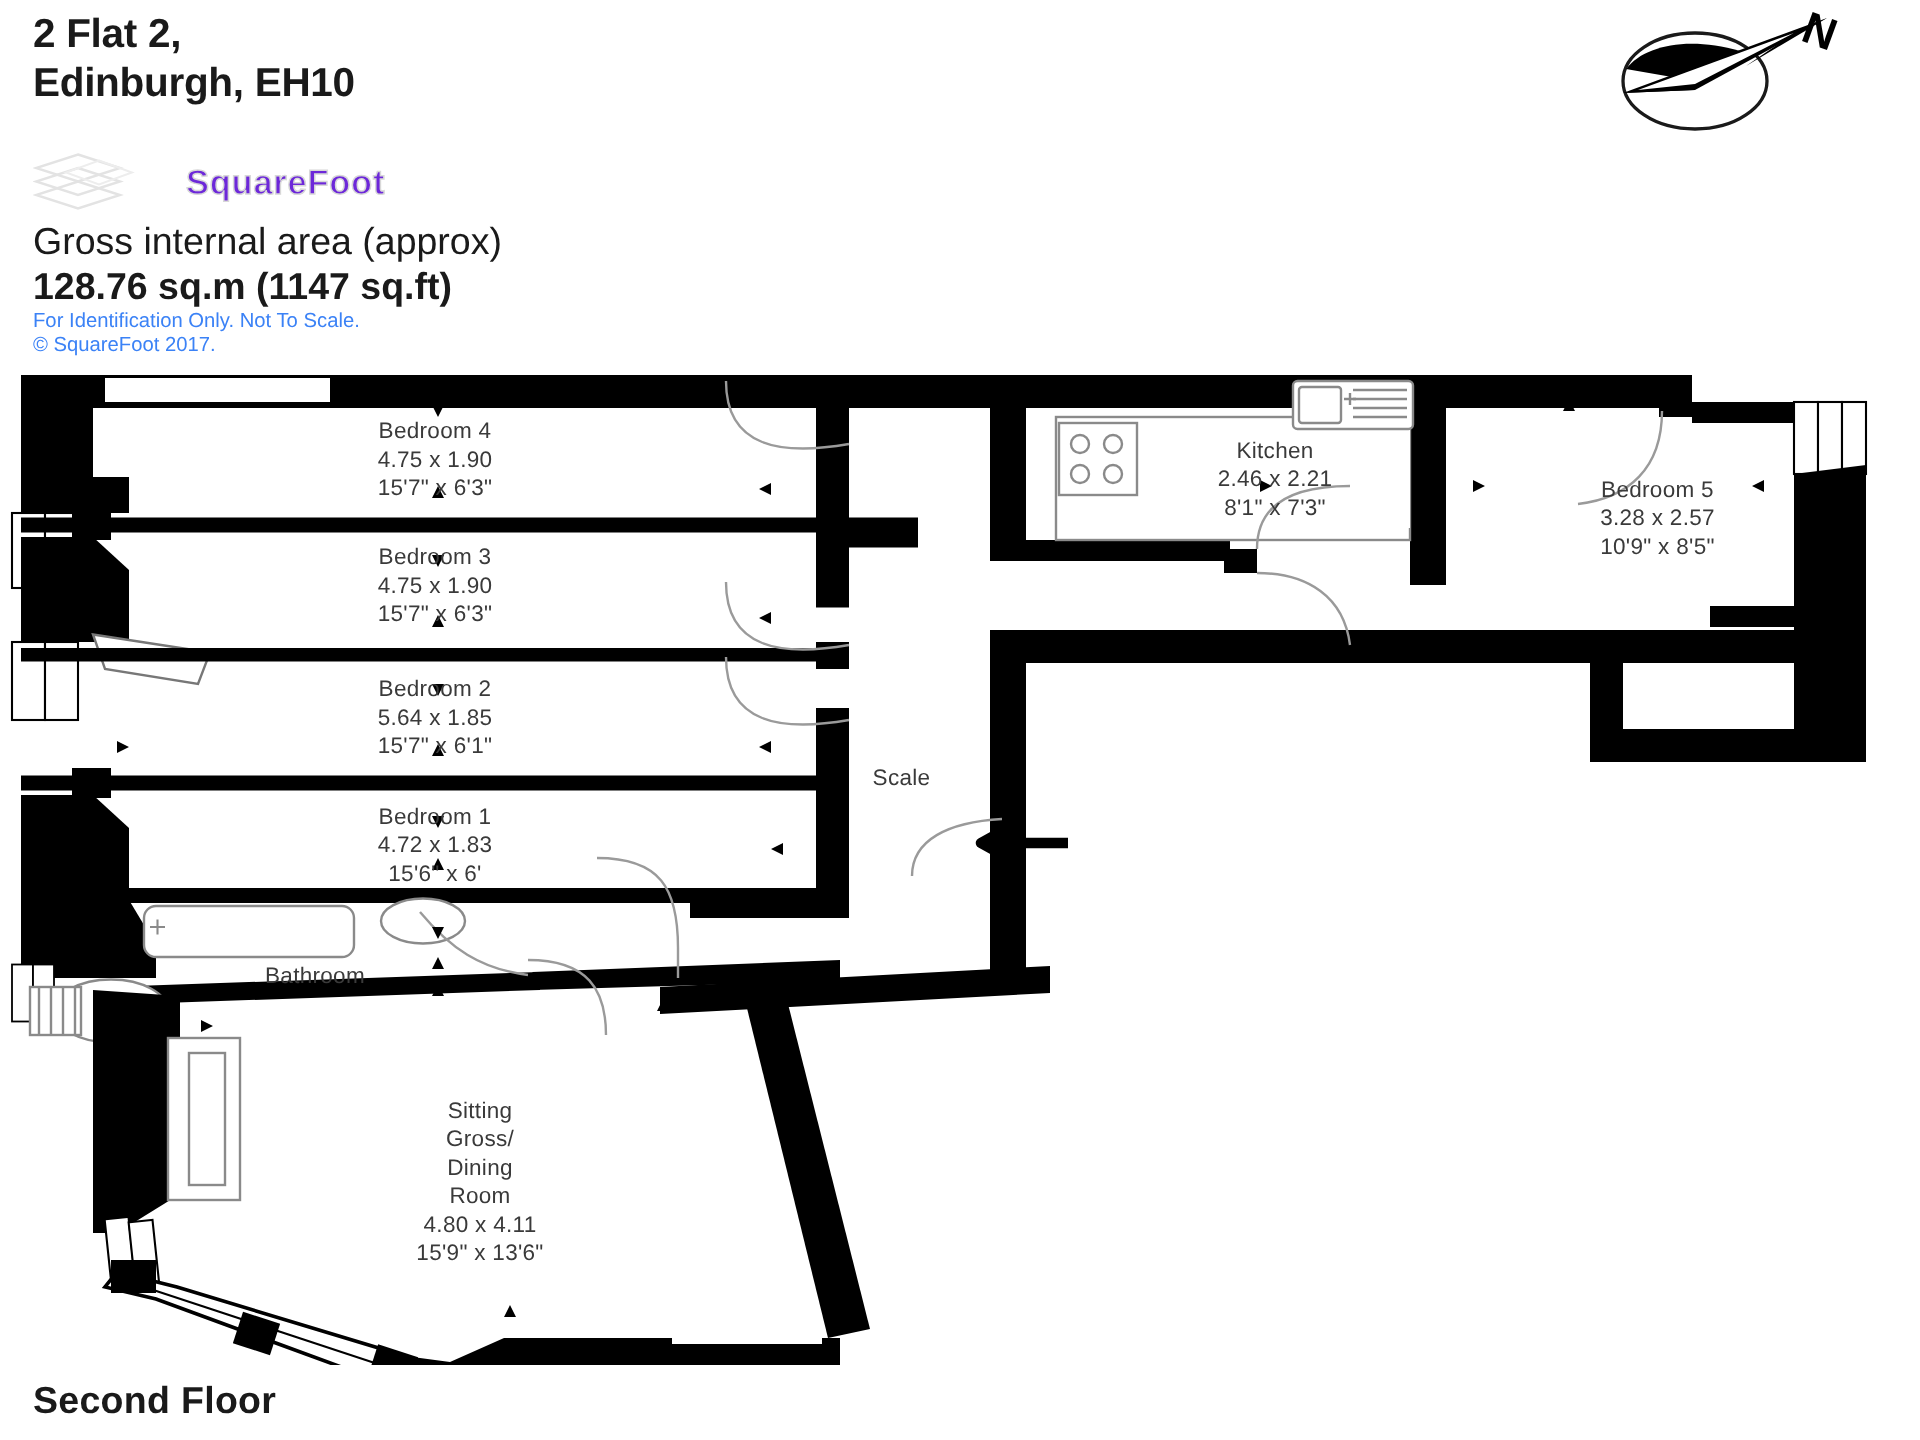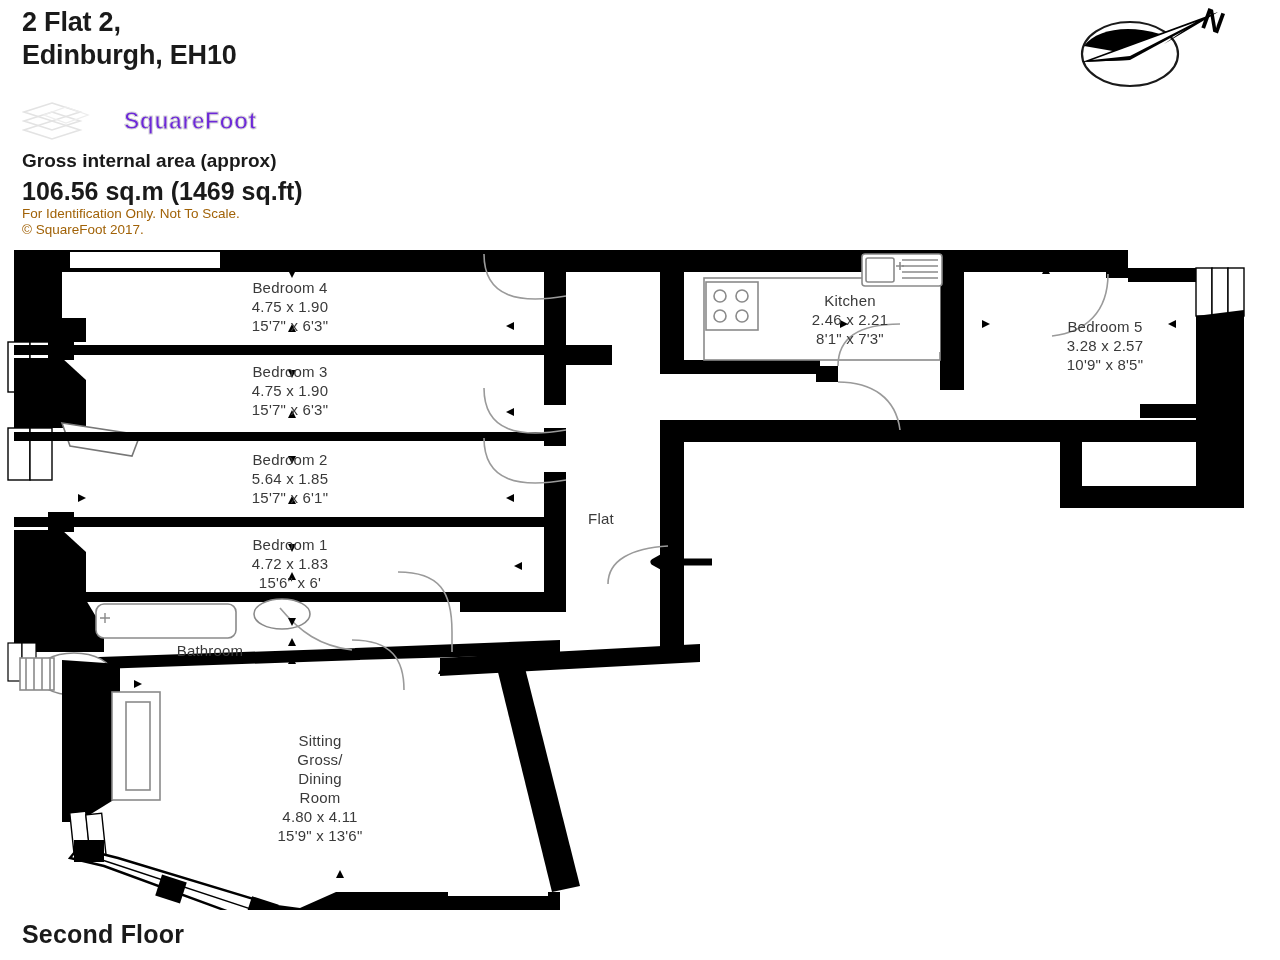--- a/index.html
+++ b/index.html
@@ -52,35 +52,34 @@
     text-shadow: 0 0 0 #ececec;
   }
 
   #area-block {
     position: absolute;
     left: 22px;
     top: 146px;
     width: 760px;
   }
   .gia-label {
-    font-size: 19px;
+    font-size: 25px;
     line-height: 30px;
     white-space: nowrap;
-    font-weight: bold;
   }
   .gia-value {
     font-size: 25px;
     font-weight: bold;
     line-height: 30px;
     white-space: nowrap;
   }
   .fineprint {
     font-size: 13.5px;
     line-height: 16px;
-    color: #a16207;
+    color: #3b82f6;
     white-space: nowrap;
   }
 
   
   #compass {
     position: absolute;
     left: 1068px;
     top: 2px;
     width: 175px;
     height: 92px;
@@ -135,21 +134,21 @@
     </g>
     <g fill="none" stroke="#ededed" stroke-width="1.3">
       <path d="M44 6 L66 14 L44 22 L22 14 Z"></path>
     </g>
   </svg>
   <span id="logo-word">SquareFoot</span>
 </div>
 
 <div id="area-block">
   <div class="gia-label">Gross internal area (approx)</div>
-  <div class="gia-value">106.56 sq.m (1469 sq.ft)</div>
+  <div class="gia-value">128.76 sq.m (1147 sq.ft)</div>
   <div class="fineprint">For Identification Only. Not To Scale.</div>
   <div class="fineprint">© SquareFoot 2017.</div>
 </div>
 
 <svg id="compass" viewBox="0 0 175 92">
   <ellipse cx="62" cy="52" rx="48" ry="32" fill="none" stroke="#1a1a1a" stroke-width="2.2"></ellipse>
 
   <path d="M16 44 C28 28 58 22 92 32 L62 52 Z" fill="#000000"></path>
 
   <path d="M14 60 L150 10 L62 58 Z" fill="#000000"></path>
@@ -388,21 +387,21 @@
   <span class="nm">Bedroom 1</span>
   <span class="dm">4.72 x 1.83</span>
   <span class="dm">15'6" x 6'</span>
 </div>
 
 <div class="rlabel" style="left:140px; top:641px; width:140px;">
   <span class="nm">Bathroom</span>
 </div>
 
 <div class="rlabel" style="left:556px; top:509px; width:90px;">
-  <span class="nm">Flat</span>
+  <span class="nm">Scale</span>
 </div>
 
 <div class="rlabel" style="left:750px; top:291px; width:200px;">
   <span class="nm">Kitchen</span>
   <span class="dm">2.46 x 2.21</span>
   <span class="dm">8'1" x 7'3"</span>
 </div>
 
 <div class="rlabel" style="left:1000px; top:317px; width:210px;">
   <span class="nm">Bedroom 5</span>

